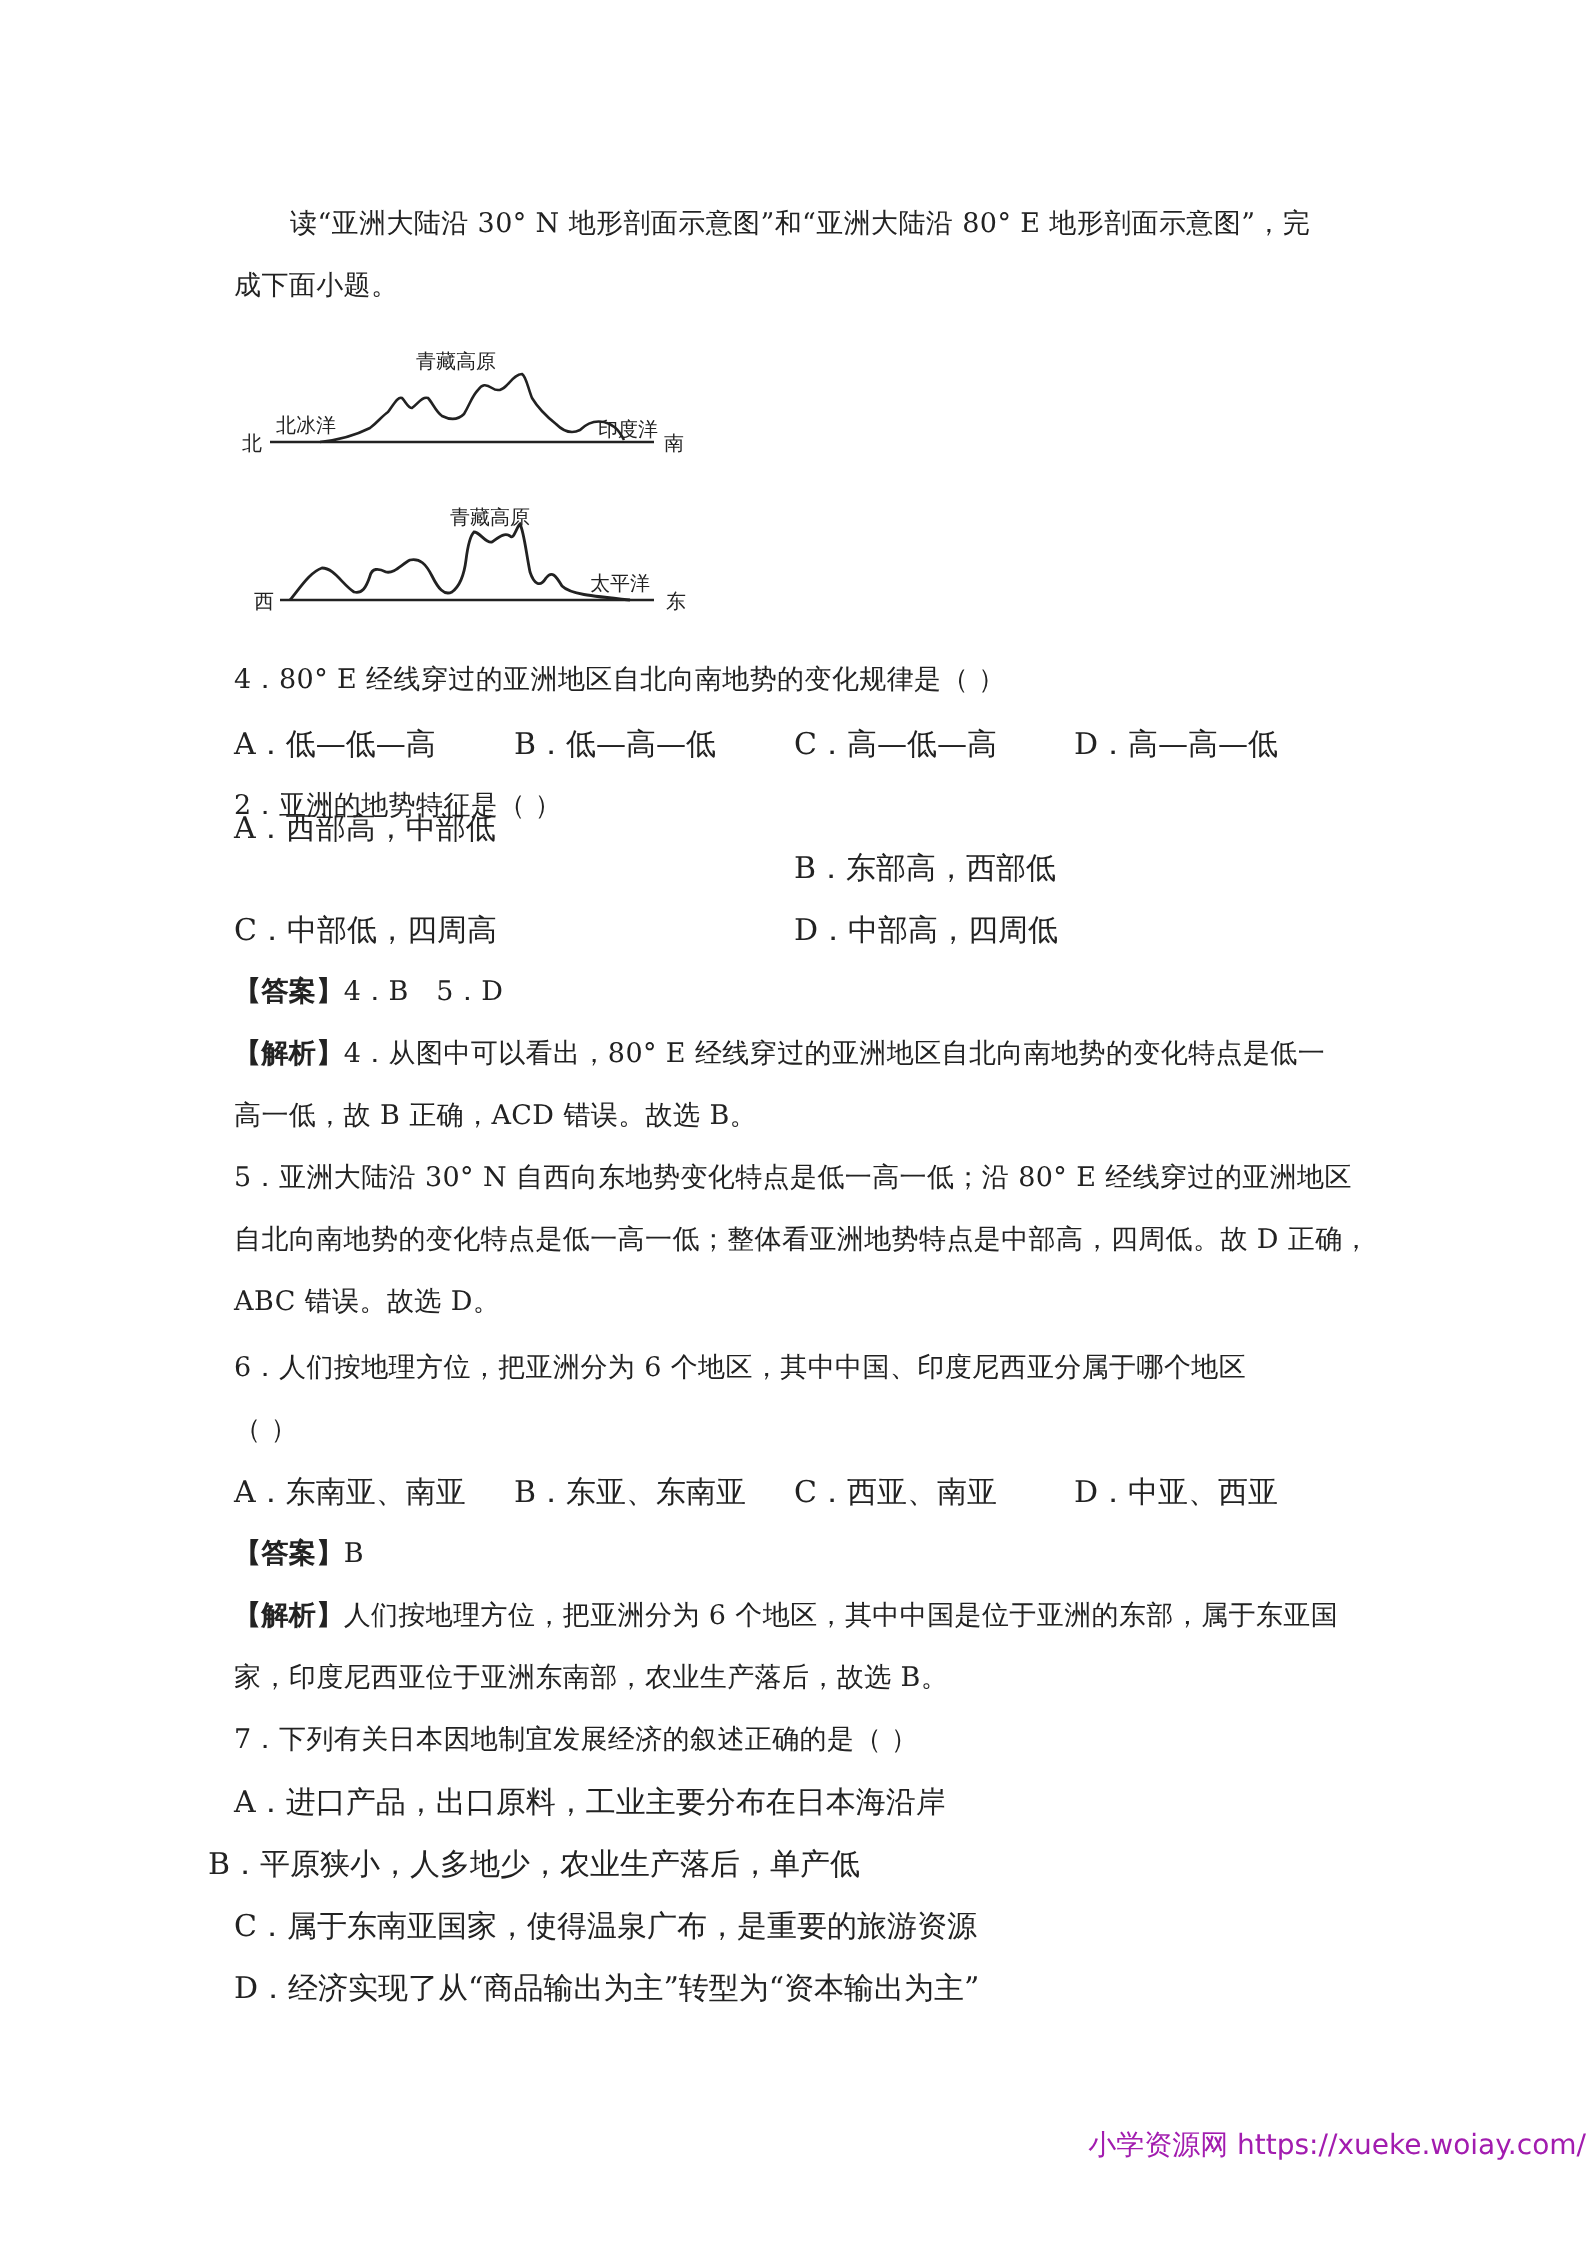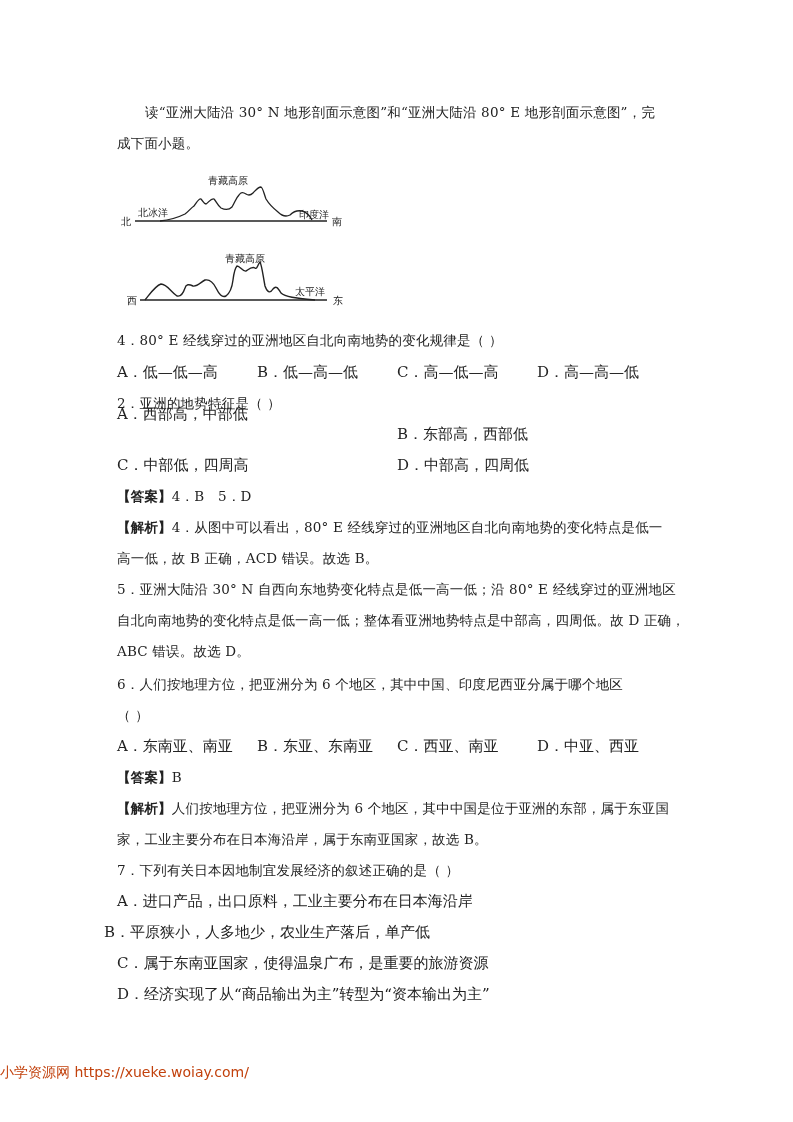--- a/index.html
+++ b/index.html
@@ -6,22 +6,22 @@
   body { width: 793px; height: 1122px; position: relative; overflow: hidden;
          font-family: "DejaVu Serif", "Liberation Serif", serif; color: #222; }
   .page { position: absolute; left: 0; top: 0; width: 793px; height: 838px; }
   .line { position: absolute; left: 117px; font-size: 13.5px; line-height: 20px; white-space: nowrap; letter-spacing: 0.2px; }
   .indent { left: 145px; }
   .opt { position: absolute; font-size: 15px; line-height: 20px; white-space: nowrap; }
   .bold { font-weight: bold; }
   .diagram { position: absolute; }
   .diagram svg { overflow: visible; }
   .dlabel { font-family: "DejaVu Sans", "Liberation Sans", sans-serif; font-size: 10px; fill: #222; }
-  .footer { position: absolute; left: 0; width: 793px; top: 1064px; text-align: left;
-            font-family: "DejaVu Sans", "Liberation Sans", sans-serif; font-size: 14px; color: #c2410c; }
+  .footer { position: absolute; left: 0; width: 793px; top: 1064px; text-align: right;
+            font-family: "DejaVu Sans", "Liberation Sans", sans-serif; font-size: 14px; color: #a21caf; }
 </style>
 </head>
 <body>
 
 <div class="page">
 
   <div class="line indent" style="top:102px;">读“亚洲大陆沿 30° N 地形剖面示意图”和“亚洲大陆沿 80° E 地形剖面示意图”，完</div>
   <div class="line" style="top:133px;">成下面小题。</div>
 
   <div class="diagram" style="left:115px; top:168px; width:240px; height:62px;">
@@ -78,21 +78,21 @@
   <div class="opt" style="left:397px; top:736px;">C．西亚、南亚</div>
   <div class="opt" style="left:537px; top:736px;">D．中亚、西亚</div>
 
   <div class="line" style="top:767px;">
     <span class="bold">【答案】</span><span>B</span>
   </div>
 
   <div class="line" style="top:798px;">
     <span class="bold">【解析】</span><span>人们按地理方位，把亚洲分为 6 个地区，其中中国是位于亚洲的东部，属于东亚国</span>
   </div>
-  <div class="line" style="top:829px;">家，工业主要分布在日本海沿岸，属于东南亚国家，故选 B。</div>
+  <div class="line" style="top:829px;">家，印度尼西亚位于亚洲东南部，农业生产落后，故选 B。</div>
 
   <div class="line" style="top:860px;text-align:center;">7．下列有关日本因地制宜发展经济的叙述正确的是（                ）</div>
   <div class="opt" style="left:117px; top:891px;text-align:right;">A．进口产品，出口原料，工业主要分布在日本海沿岸</div>
   <div class="opt" style="left:104px; top:922px;">B．平原狭小，人多地少，农业生产落后，单产低</div>
   <div class="opt" style="left:117px; top:953px;">C．属于东南亚国家，使得温泉广布，是重要的旅游资源</div>
   <div class="opt" style="left:117px; top:984px;">D．经济实现了从“商品输出为主”转型为“资本输出为主”</div>
 
   <div class="footer">小学资源网 https://xueke.woiay.com/</div>
 
 </div>

